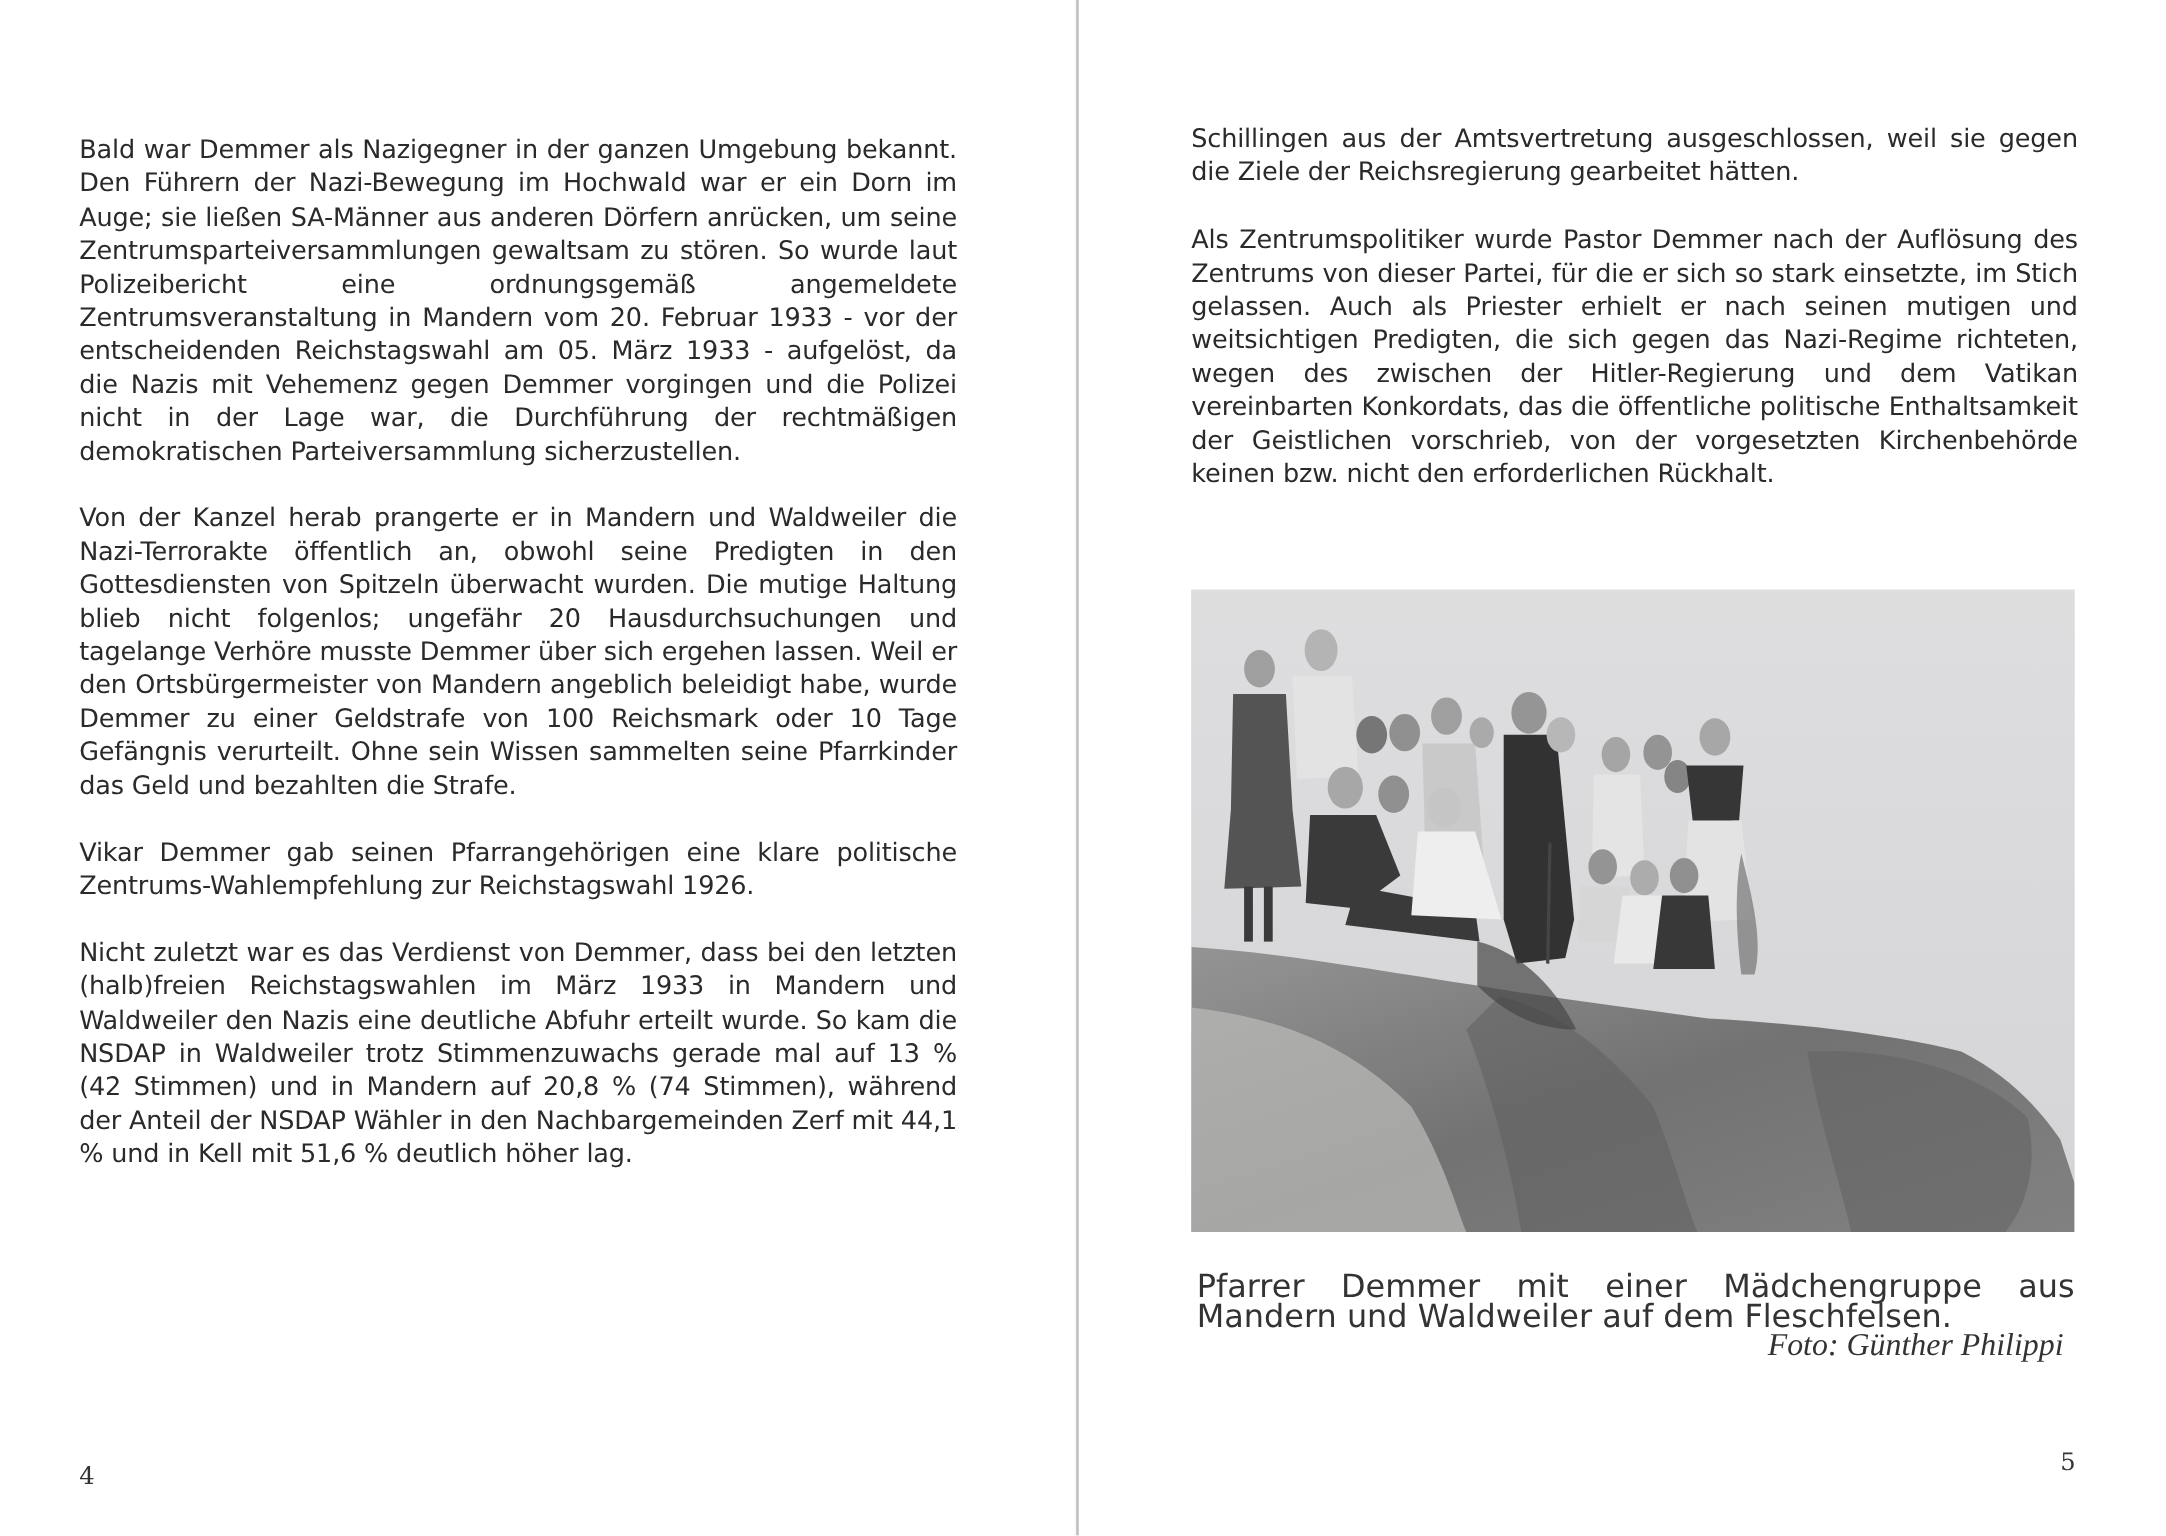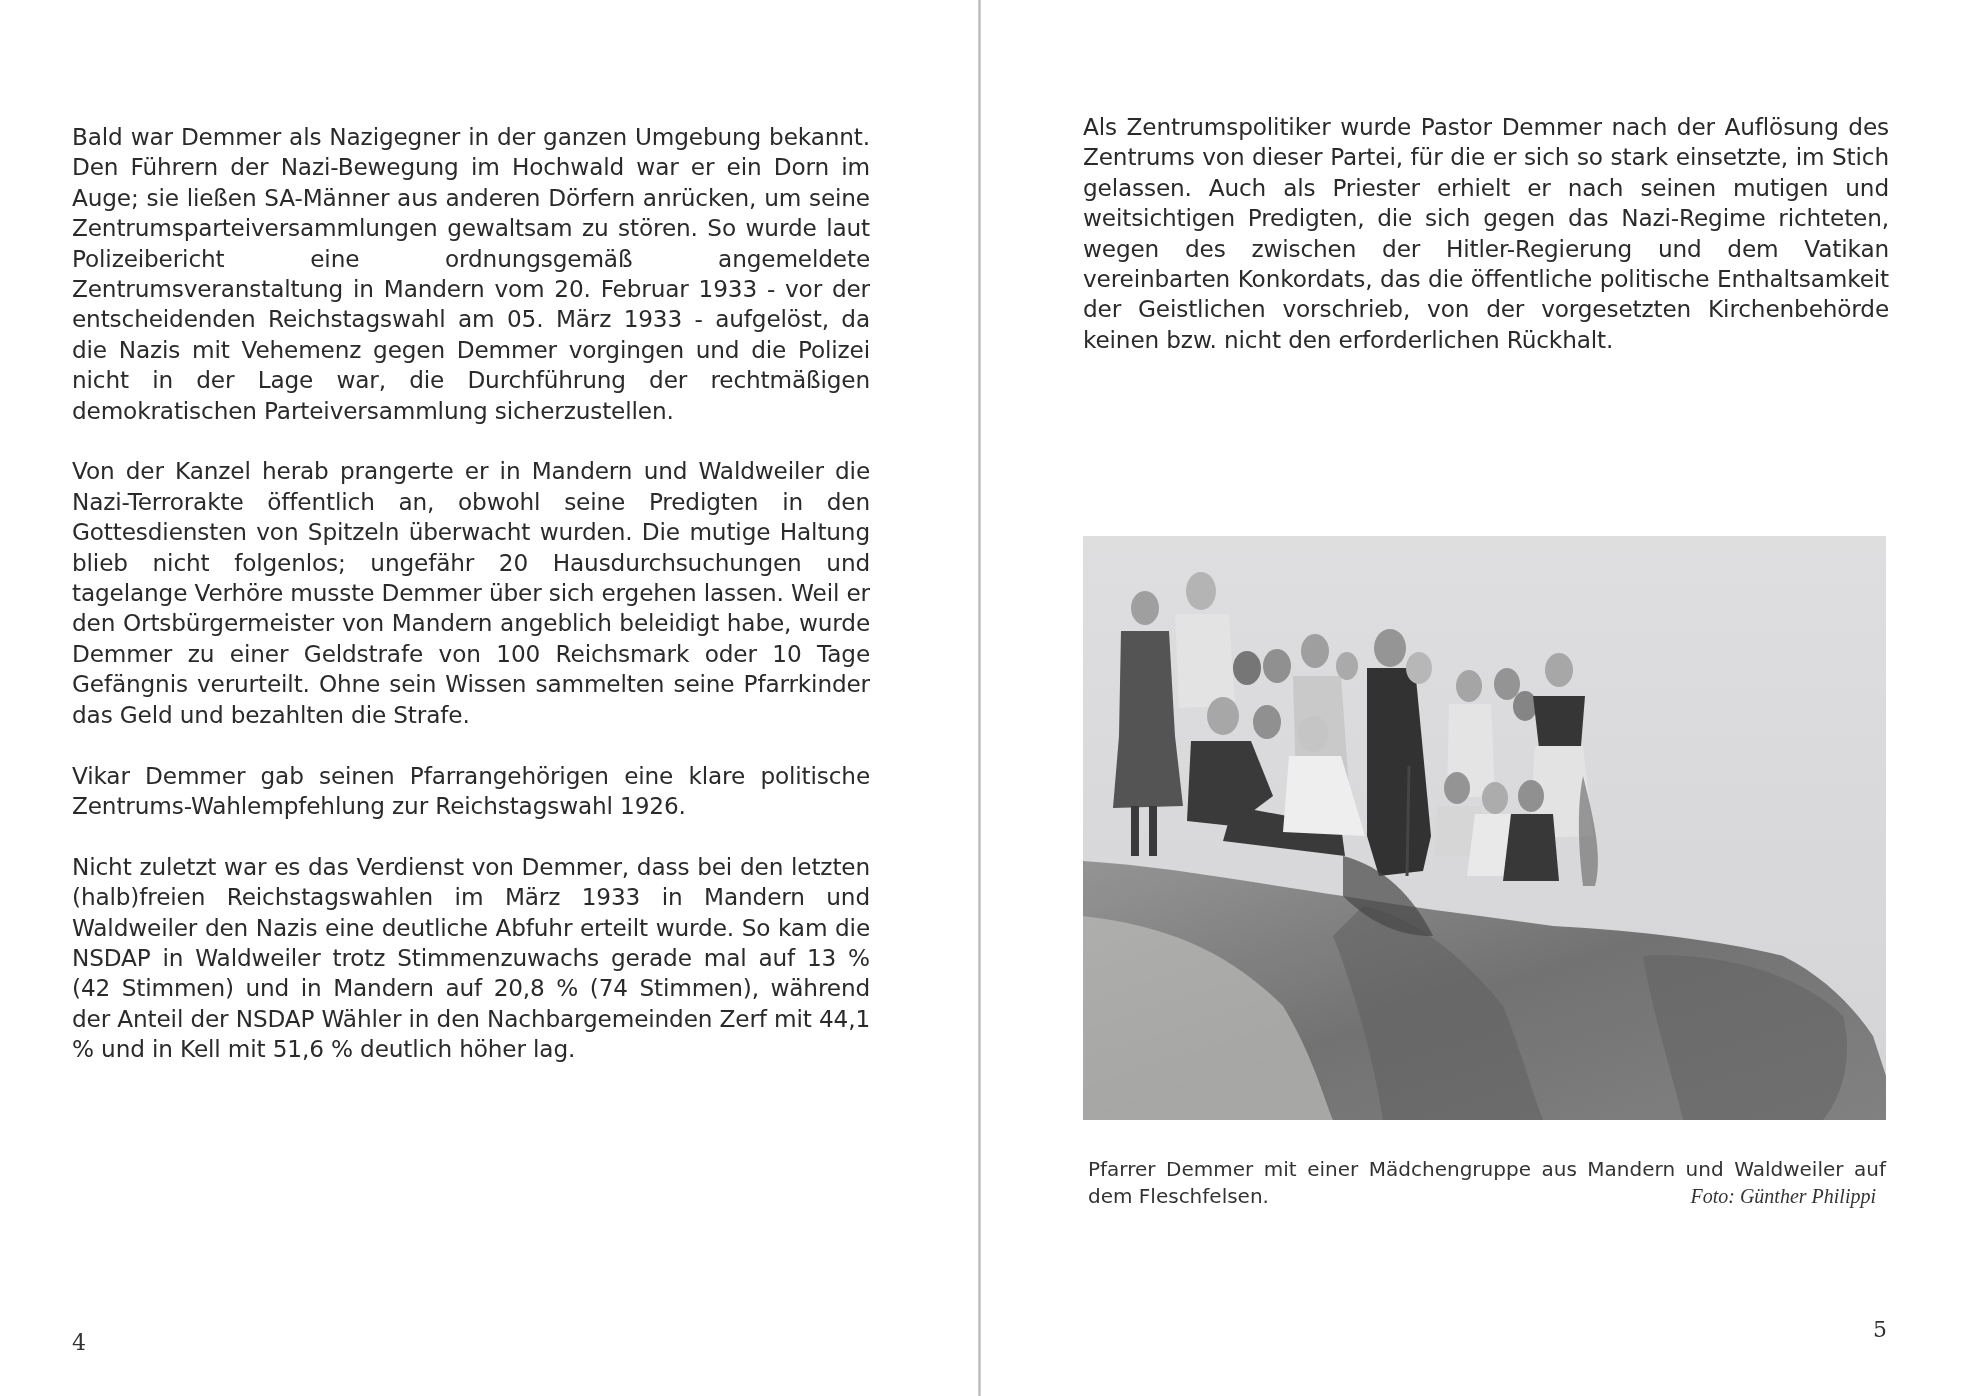--- a/index.html
+++ b/index.html
@@ -19,21 +19,21 @@
   .col-right { left: 1083px; top: 112px; width: 806px; }
   .para { margin: 0 0 30.4px 0; text-align: justify; hyphens: manual; }
   .para.last { margin-bottom: 0; }
   .photo {
     position: absolute; left: 1083px; top: 536px; width: 803px; height: 584px;
     overflow: hidden; background: #d9d9db;
   }
   .photo svg { display: block; width: 100%; height: 100%; }
   .caption {
     position: absolute; left: 1088px; top: 1156px; width: 798px;
-    font-size: 20px; line-height: 27px; text-align: justify; color: #333;
+    font-size: 29px; line-height: 27px; text-align: justify; color: #333;
   }
   .caption .credit { font-style: italic; float: right; margin-right: 10px; font-family: Liberation Serif, serif; }
   .page-number {
     position: absolute; font-family: "DejaVu Serif", serif; font-size: 22px; color: #333;
   }
   .pn-left { left: 72px; top: 1330px; }
   .pn-right { left: 1873px; top: 1317px; }
 </style>
 </head>
 <body>
@@ -46,20 +46,21 @@
     <p class="para">Nicht zuletzt war es das Verdienst von Demmer, dass bei den letzten (halb)freien Reichstagswahlen im März 1933 in Mandern und Waldweiler den Nazis eine deutliche Abfuhr erteilt wurde. So kam die NSDAP in Waldweiler trotz Stimmenzuwachs gerade mal auf 13 % (42 Stimmen) und in Mandern auf 20,8 % (74 Stimmen), während der Anteil der NSDAP Wähler in den Nachbargemeinden Zerf mit 44,1 % und in Kell mit 51,6 % deutlich höher lag.</p>
   </div>
   <div class="page-number pn-left">4</div>
 </div>
 
 <div class="fold"></div>
 
 <div class="page page-right"></div>
 
 <div class="col col-right">
+  <p class="para">Schillingen aus der Amtsvertretung ausgeschlossen, weil sie gegen die Ziele der Reichsregierung gearbeitet hätten.</p>
   <p class="para last">Als Zentrumspolitiker wurde Pastor Demmer nach der Auflösung des Zentrums von dieser Partei, für die er sich so stark einsetzte, im Stich gelassen. Auch als Priester erhielt er nach seinen mutigen und weitsichtigen Predigten, die sich gegen das Nazi-Regime richteten, wegen des zwischen der Hitler-Regierung und dem Vatikan vereinbarten Konkordats, das die öffentliche politische Enthaltsamkeit der Geistlichen vorschrieb, von der vorgesetzten Kirchenbehörde keinen bzw. nicht den erforderlichen Rückhalt.</p>
 </div>
 
 <div class="photo" title="Black-and-white group photograph: priest in dark cassock with walking stick among a group of girls on a rock outcrop">
   <svg viewBox="0 0 803 584" preserveAspectRatio="none">
     <defs>
       <linearGradient id="sky" x1="0" y1="0" x2="0" y2="1">
         <stop offset="0" stop-color="#dcdcde"></stop>
         <stop offset="1" stop-color="#d2d2d4"></stop>
       </linearGradient>

